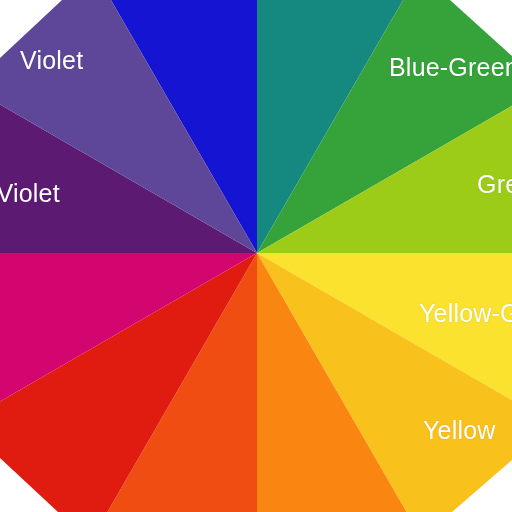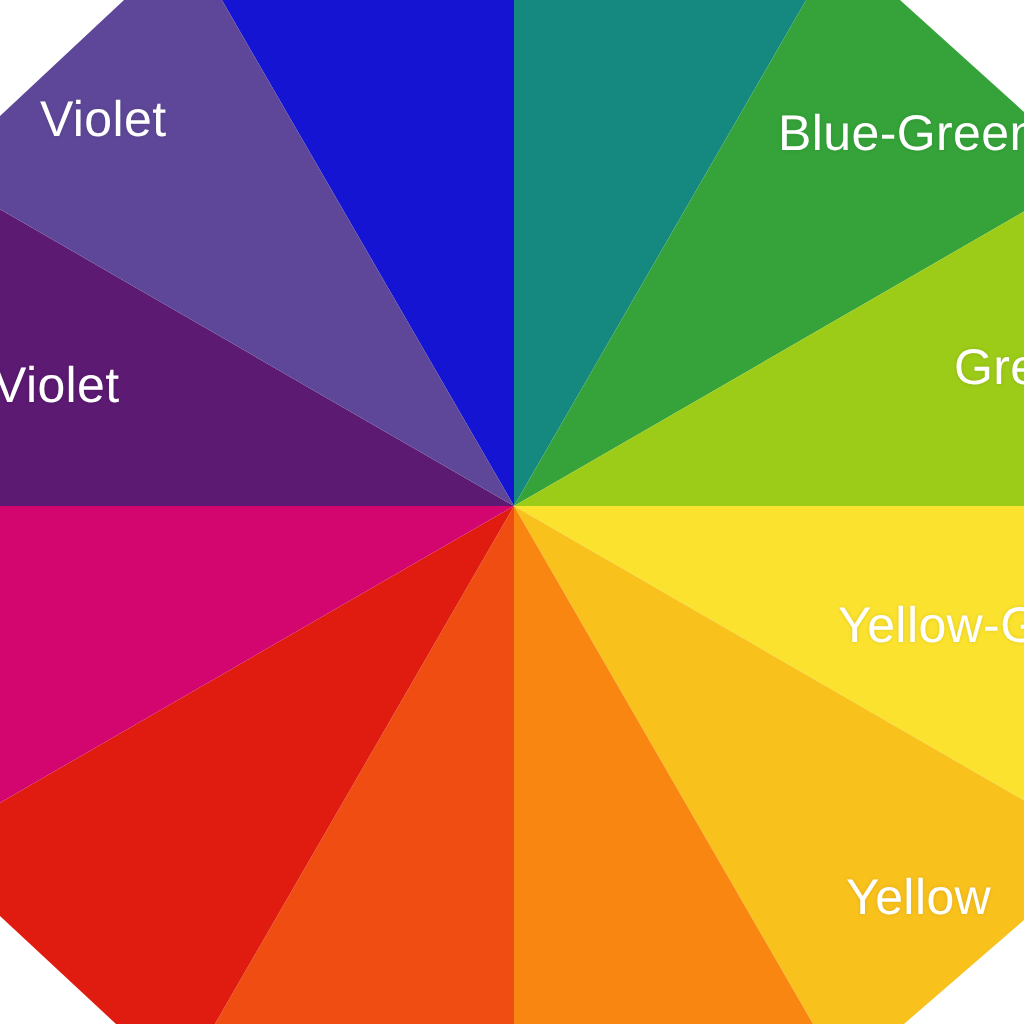--- a/index.html
+++ b/index.html
@@ -72,15 +72,15 @@
 
   <span class="wedge-label" style="left:-12px; top:181px;">-Violet</span>
 
 
   <span class="wedge-label" style="left:389px; top:55px;">Blue-Green</span>
 
   <span class="wedge-label" style="left:477px; top:172px;">Gre</span>
 
   <span class="wedge-label" style="left:419px; top:301px;">Yellow-Gr</span>
 
-  <span class="wedge-label" style="left:423px; top:437px;">Yellow</span>
+  <span class="wedge-label" style="left:423px; top:418px;">Yellow</span>
 
 </div>
 
 </body></html>

